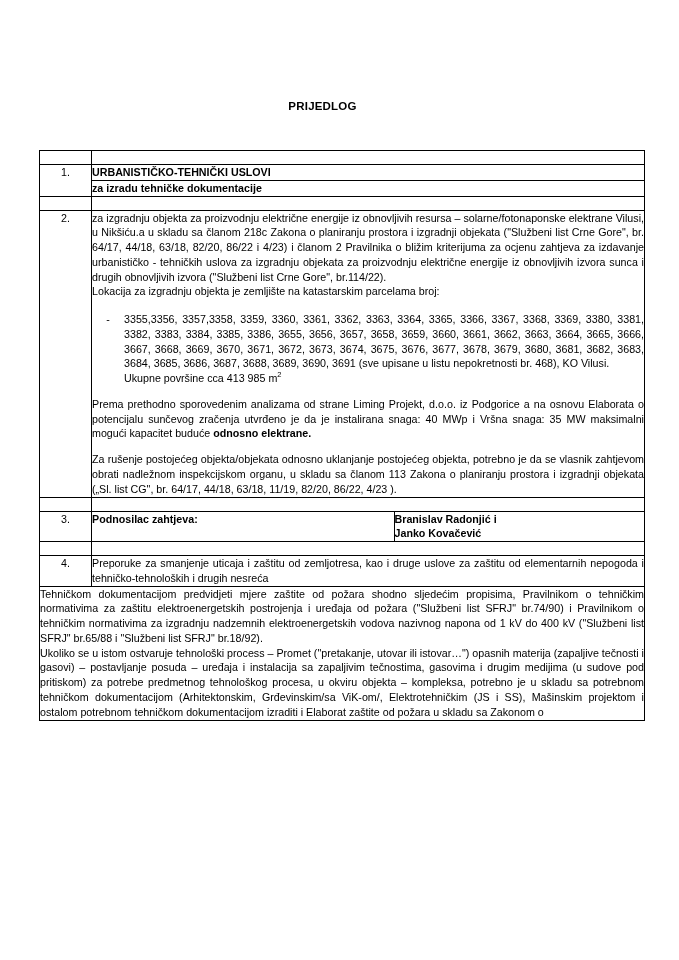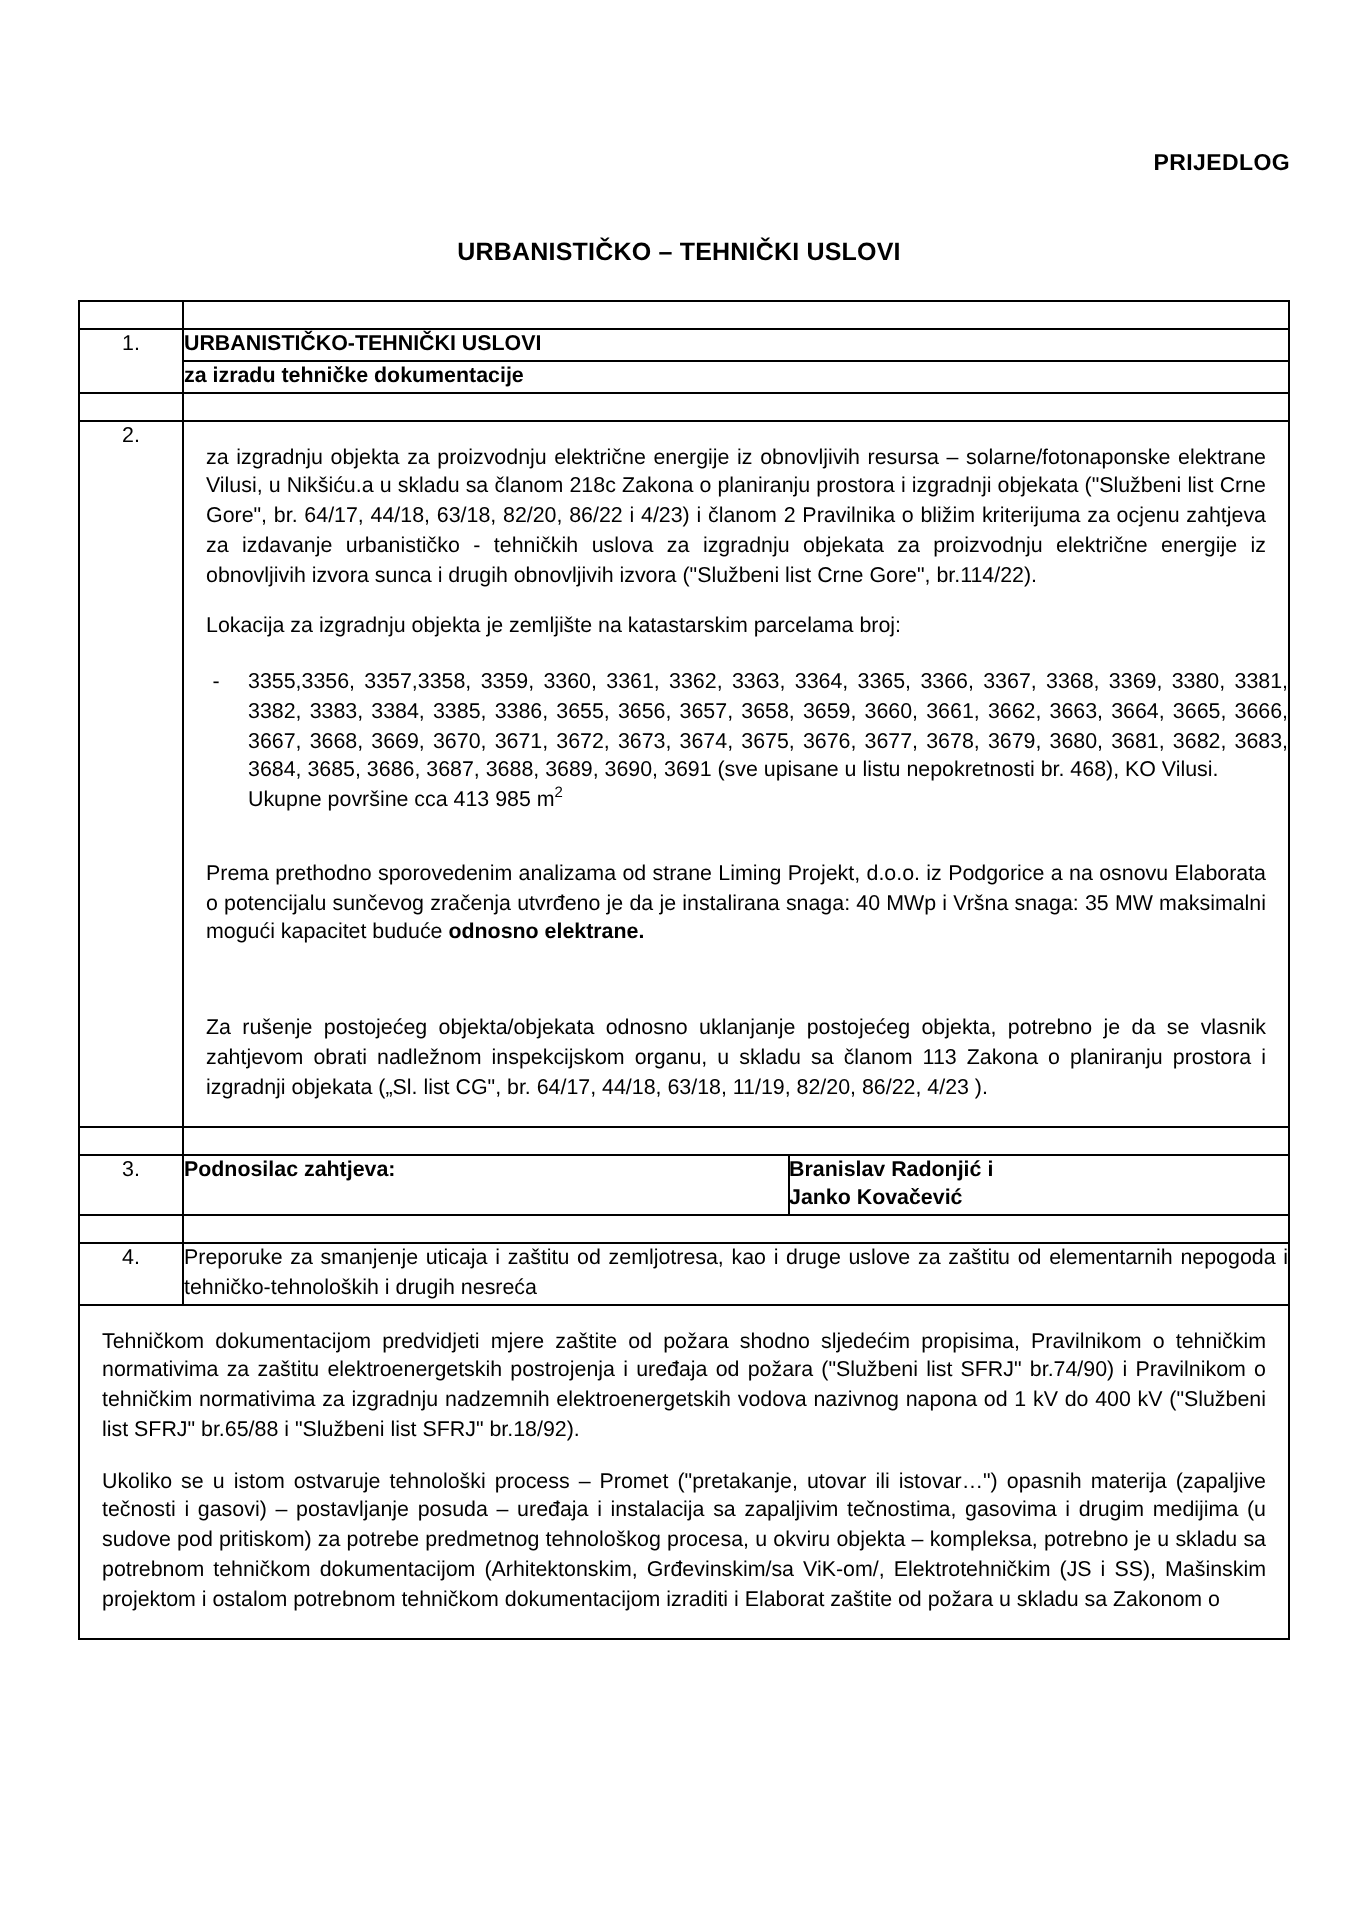--- a/index.html
+++ b/index.html
@@ -18,24 +18,24 @@
   .page {
     position: relative;
     width: 679px;
     height: 960px;
     box-sizing: border-box;
     padding: 0;
     background: #ffffff;
   }
   .header-right {
     position: absolute;
-    top: 76px;
+    top: 100px;
     left: 0;
     width: 645px;
-    text-align: right;
+    text-align: center;
     font-size: 11.5px;
     font-weight: bold;
     letter-spacing: 0.2px;
   }
   .doc-title {
     position: absolute;
     top: 119px;
     left: 0;
     width: 679px;
     text-align: center;
@@ -102,21 +102,21 @@
     margin-top: 41px;
   }
   td.headingcell {
     padding: 4px 8px 5px 7px;
     font-weight: normal;
     font-size: 11.3px;
     line-height: 1.4;
     text-align: justify;
   }
   p.para {
-    margin: 11px;
+    margin: 0;
     text-align: justify;
   }
   p.para + p.para {
     margin-top: 0px;
   }
   p.gap {
     margin: 0;
     height: 11px;
   }
   .parcel-block {
@@ -146,21 +146,20 @@
   }
   .b { font-weight: bold; }
 </style>
 </head>
 <body>
 
 <div class="page">
 
   <div class="header-right">PRIJEDLOG</div>
 
-  <div class="doc-title">URBANISTIČKO – TEHNIČKI USLOVI</div>
 
   <table class="uts">
     <colgroup>
       <col style="width:52px">
       <col>
     </colgroup>
 
     <tbody>
         <tr>
       <td class="spacer-left"></td>

